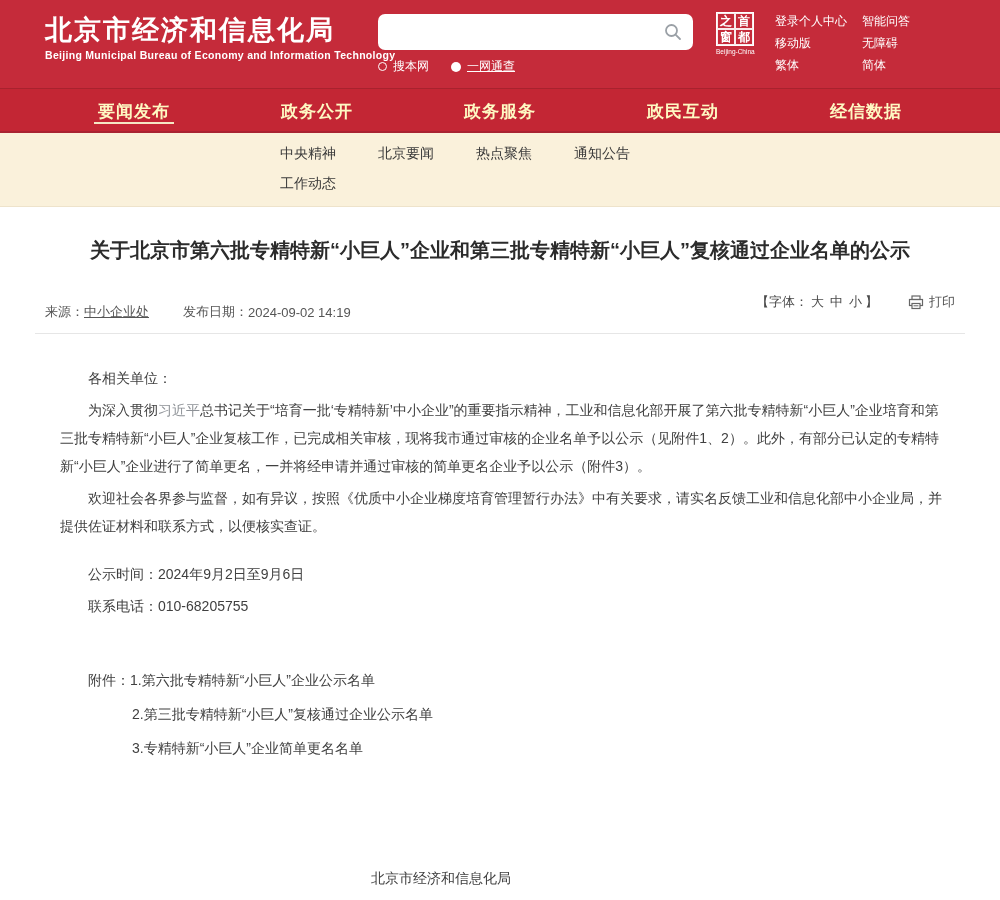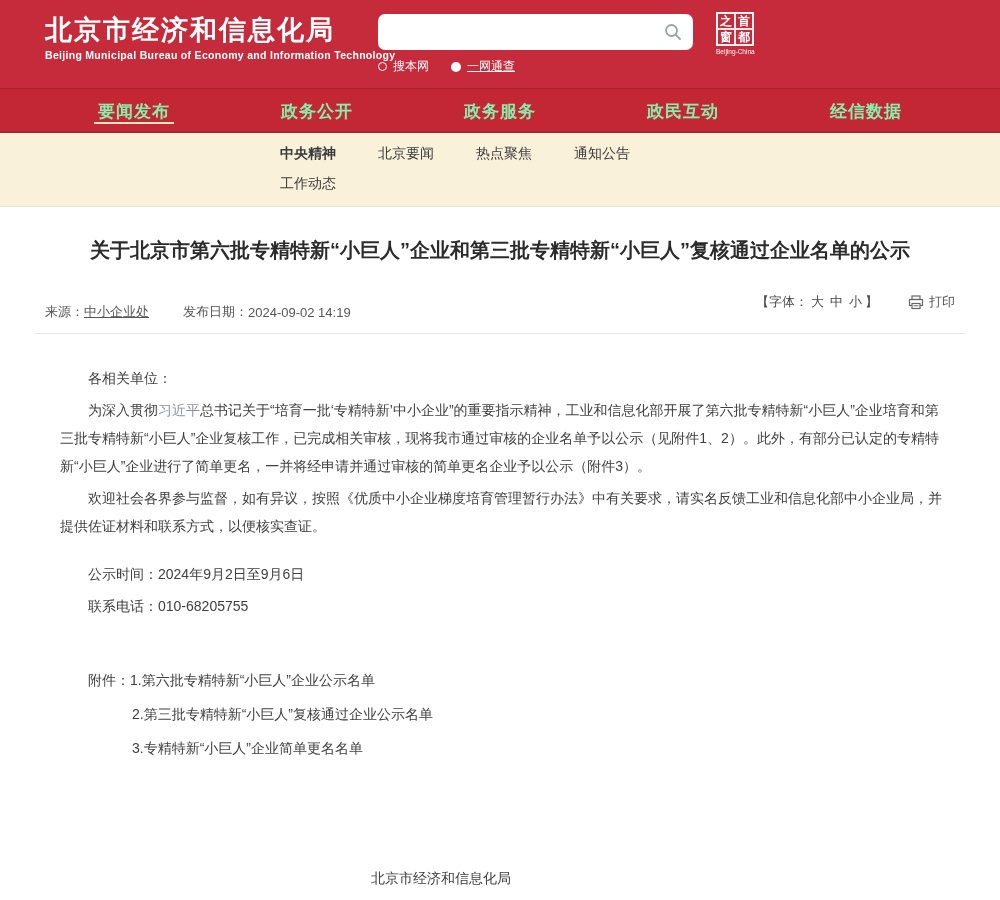--- a/index.html
+++ b/index.html
@@ -54,39 +54,39 @@
 
   
   .main-nav {
     height: 45px; background: #C32634;
     border-top: 1px solid #A8222E;
     border-bottom: 2px solid #A82432;
     display: flex; justify-content: space-between;
     padding: 0 98px;
   }
   .nav-item {
-    color: #86efac; font-size: 17px; font-weight: 600; letter-spacing: 1px;
+    color: #fef9c3; font-size: 17px; font-weight: 600; letter-spacing: 1px;
     display: flex; align-items: center; cursor: pointer;
     padding-top: 2px; position: relative;
   }
   .nav-item.active::after {
     content: ""; position: absolute; left: -4px; right: -4px; bottom: 7px;
     height: 2px; background: #F5E7C4;
   }
 
   
   .sub-nav {
     background: #FAF1DB;
     border-bottom: 1px solid #eee3cb;
     padding: 5px 0 8px 280px;
     font-size: 14px; color: #3a3a3a;
   }
   .sub-row { display: flex; gap: 42px; line-height: 30px; }
   .sub-item { cursor: pointer; white-space: nowrap; }
-  .sub-item.active { font-weight: bold; }
+  .sub-item.active { font-weight: normal; }
 
   
   .article-title {
     margin: 28px 48px 0;
     font-size: 20px; font-weight: bold; color: #2b2b2b;
     text-align: center; line-height: 30px;
   }
   .meta-row {
     margin: 18px 45px 0;
     display: flex; justify-content: space-between; align-items: center;
@@ -151,20 +151,28 @@
   <div class="seal">
     <div class="seal-grid">
       <span class="seal-cell">之</span>
       <span class="seal-cell">首</span>
       <span class="seal-cell">窗</span>
       <span class="seal-cell">都</span>
     </div>
     <div class="seal-caption">Beijing-China</div>
   </div>
 
+  <div class="quick-links">
+    <span>登录个人中心</span>
+    <span>智能问答</span>
+    <span>移动版</span>
+    <span>无障碍</span>
+    <span>繁体</span>
+    <span>简体</span>
+  </div>
 </header>
 
 <nav class="main-nav">
   <span class="nav-item active">要闻发布</span>
   <span class="nav-item">政务公开</span>
   <span class="nav-item">政务服务</span>
   <span class="nav-item">政民互动</span>
   <span class="nav-item">经信数据</span>
 </nav>
 

